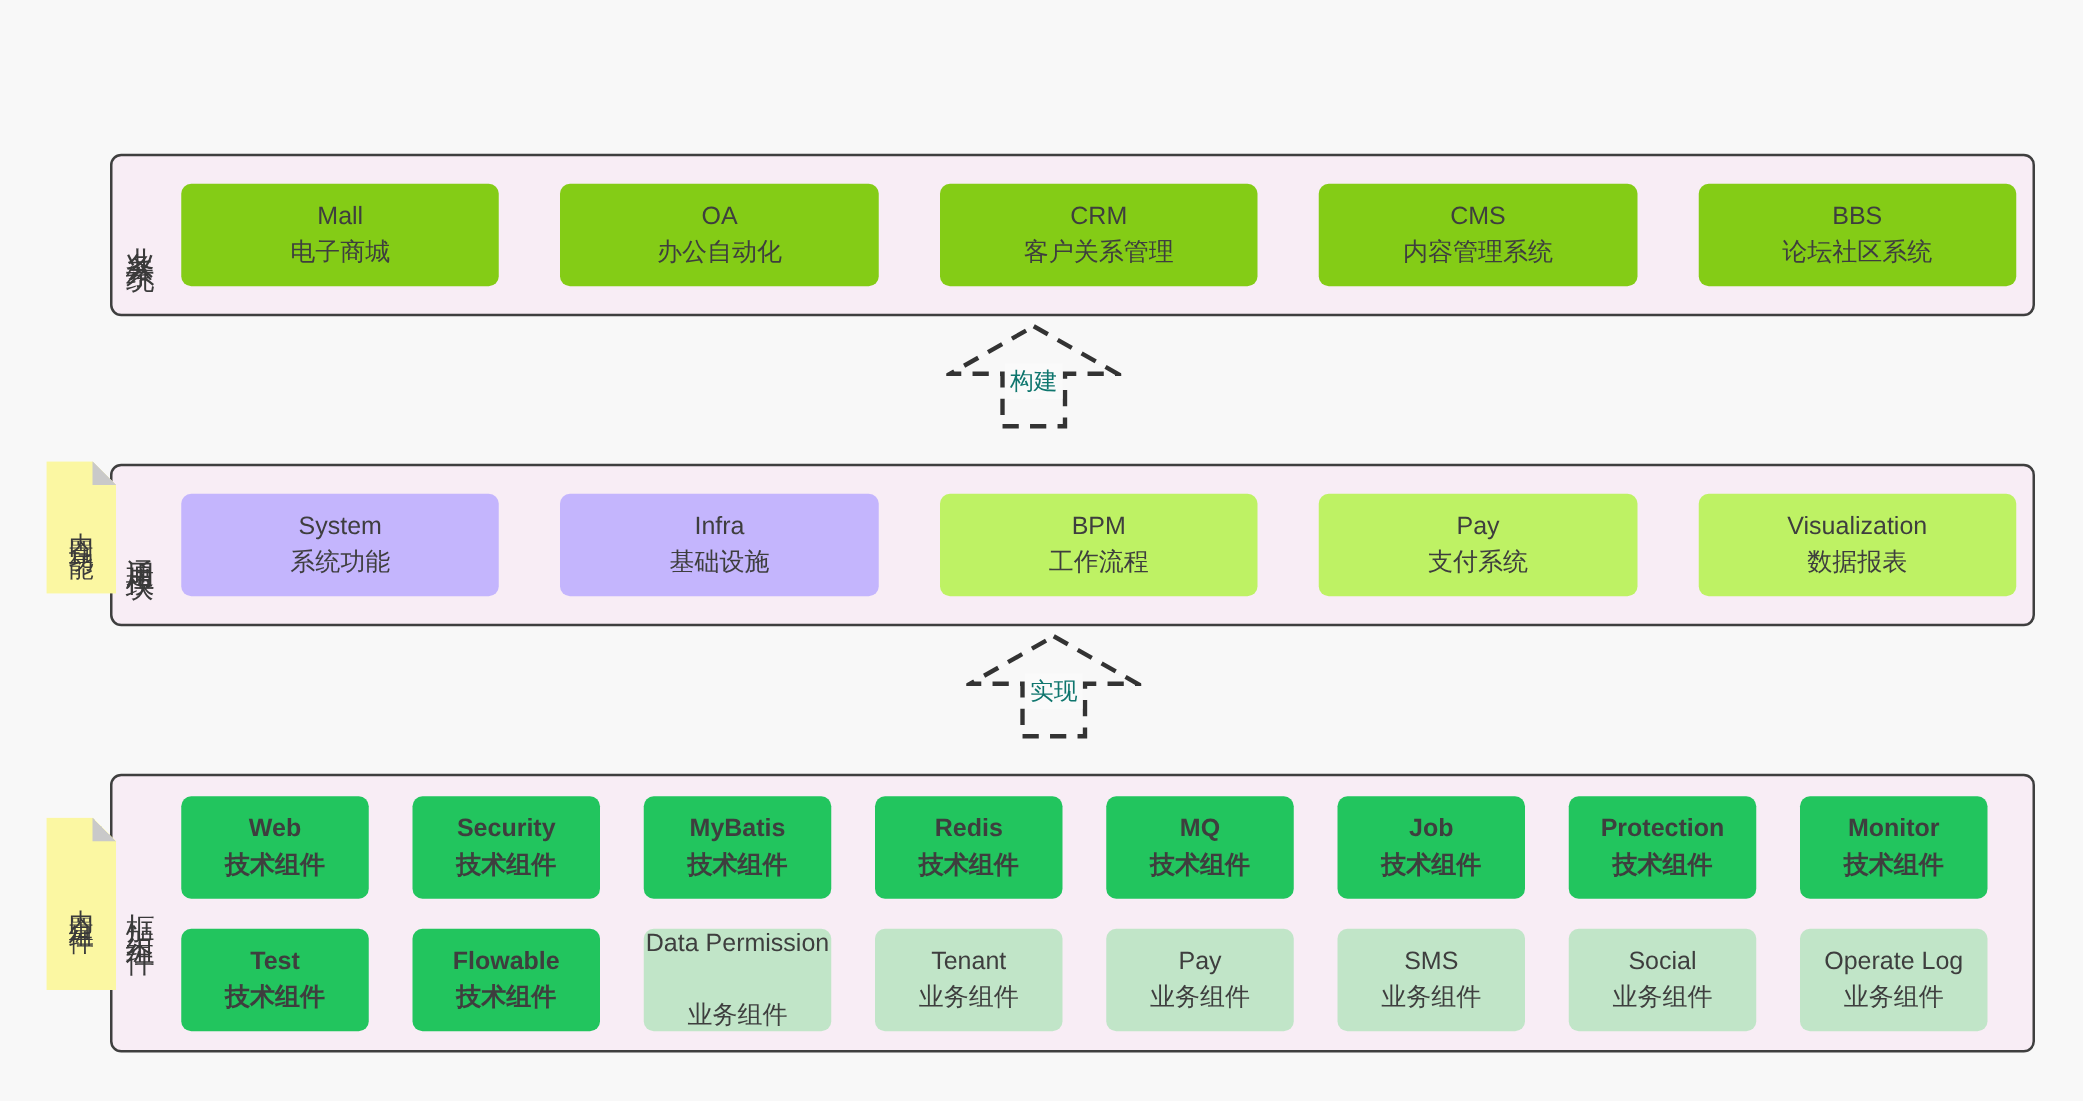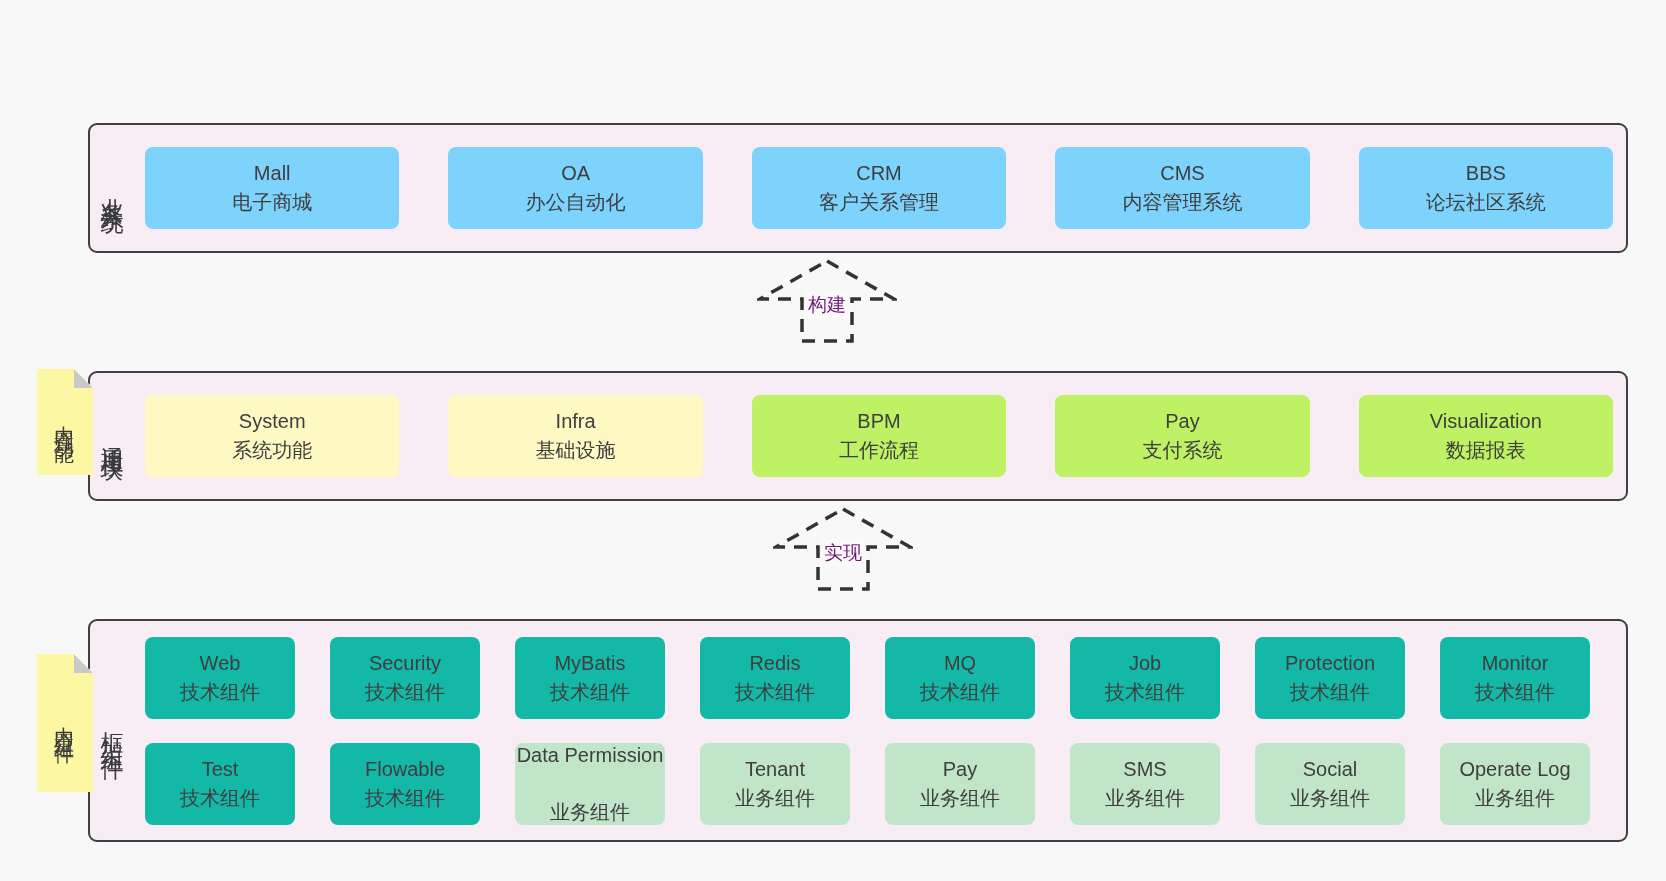--- a/index.html
+++ b/index.html
@@ -24,44 +24,44 @@
   .row6{flex:1;display:flex;align-items:center;gap:49px;padding:0 13px 0 9px;}
   .row6 .box{flex:1;height:82px;}
   .grid8{flex:1;display:grid;grid-template-columns:repeat(8,150px);
          gap:24px 35px;align-content:center;padding-left:9px;}
   .grid8 .box{height:82px;}
 
   .box{border-radius:8px;display:flex;flex-direction:column;align-items:center;
        justify-content:center;text-align:center;font-size:20px;line-height:29px;}
   .box span{display:block;}
   .box.compact{line-height:25px;justify-content:space-between;}
-  .blue{background:#7dd3fc;}
-  .red{background:#fef9c3;text-align:center;}
+  .blue{background:#84cc16;}
+  .red{background:#c4b5fd;text-align:center;}
   .pink{background:#bef264;}
-  .green{background:#14b8a6;}
+  .green{background:#22c55e;font-weight:bold;}
   .light-green{background:#c1e5c8;}
 
   
   .note{position:absolute;left:37px;width:56px;background:#fbf7a2;z-index:3;
         clip-path:polygon(0 0,calc(100% - 19px) 0,100% 19px,100% 100%,0 100%);
         display:flex;align-items:center;justify-content:center;}
   .note::after{content:"";position:absolute;top:0;right:0;width:19px;height:19px;
         background:linear-gradient(to bottom left,rgba(0,0,0,0) 50%,#c9c9c9 50%);}
   .note span{writing-mode:vertical-rl;text-orientation:upright;
              font-size:20px;letter-spacing:6px;color:#3a3a3a;}
   #note-modules{top:369px;height:106px;}
   #note-components{top:654px;height:138px;}
 
   
   .arrow{position:absolute;width:140px;height:86px;}
   #arrow-build{left:757px;top:258px;}
   #arrow-implement{left:773px;top:506px;}
   .arrow svg{display:block;width:100%;height:100%;}
   .arrow-label{position:absolute;left:50%;top:33px;transform:translateX(-50%);
-               background:#fafafa;padding:1px 4px;font-size:19px;color:#701a75;
+               background:#fafafa;padding:1px 4px;font-size:19px;color:#0f766e;
                white-space:nowrap;text-align:right;}
 </style>
 </head>
 <body>
 
 <div class="layer" id="layer-business">
   <div class="side-label">
     <span>业务系统</span>
   </div>
   <div class="row6">

